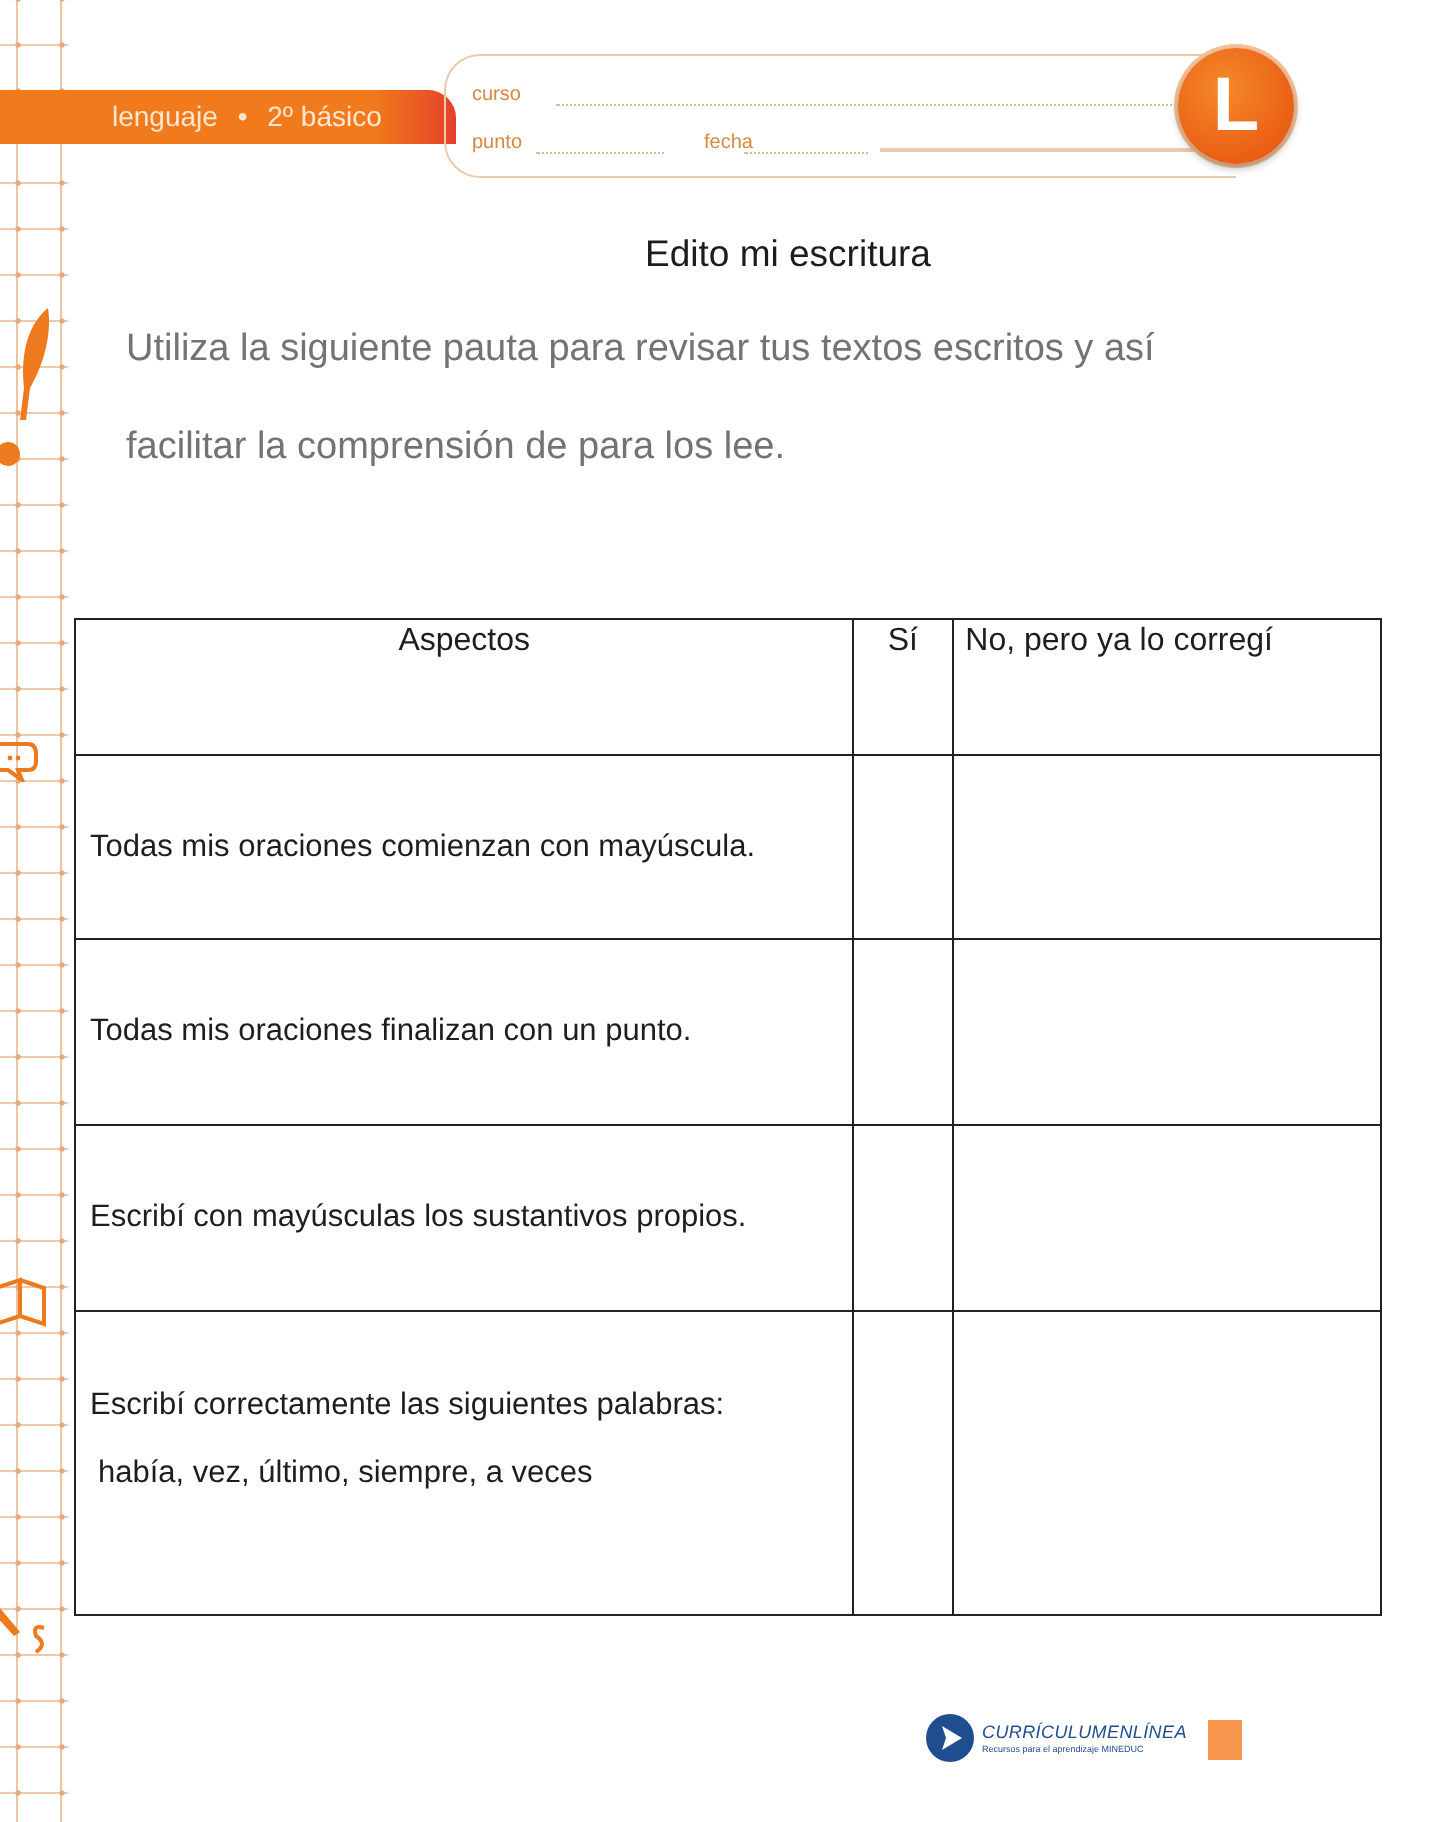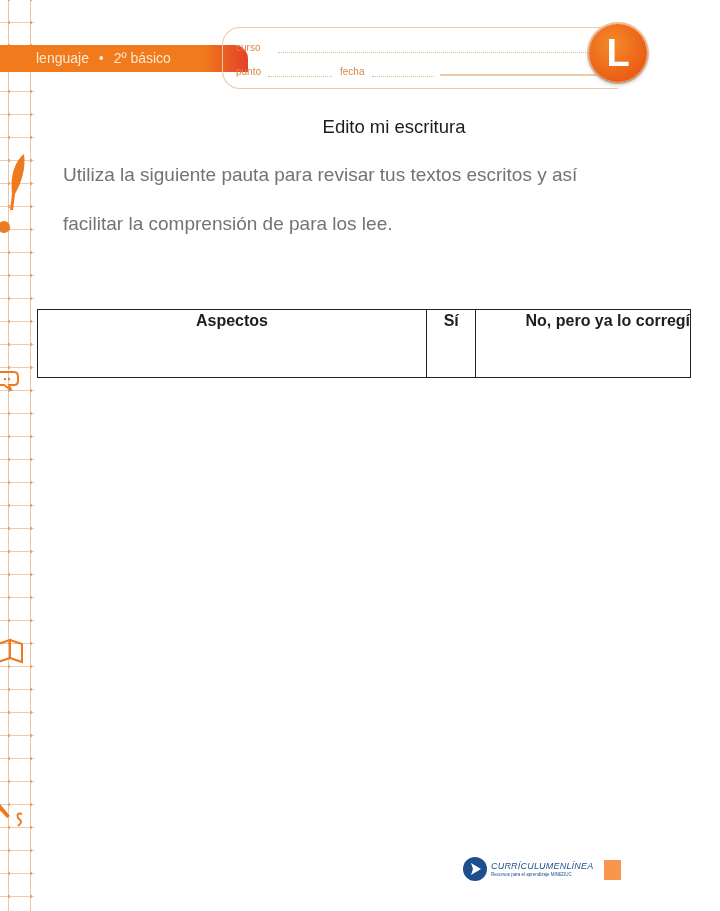--- a/index.html
+++ b/index.html
@@ -19,25 +19,25 @@
   }
   .margin-grid::after {
     content:""; position:absolute; left:0; top:0; width:34px; height:911px;
     background-image: radial-gradient(circle, #e7a979 1.1px, transparent 1.6px);
     background-size:22px 23px; background-position:-2px 11px;
   }
   .deco { position:absolute; }
 
   
   .subject-band {
-    position:absolute; left:0; top:45px; width:248px; height:27px;
+    position:absolute; left:0; top:45px; width:228px; height:27px;
     background:linear-gradient(to right, #f07a1c 0%, #f07a1c 82%, #e4402a 100%);
     border-top-right-radius:14px;
     color:#fde7d3; font-size:14px; line-height:27px; box-sizing:border-box;
-    padding-left:36px;
+    padding-left:56px;
   }
   .name-box-shape {
     position:absolute; left:222px; top:27px; width:396px; height:62px;
     border:1.5px solid #eccaa9; border-radius:18px 0 0 18px; border-right:none;
     box-sizing:border-box;
   }
   .name-box-bottom-cut {
     position:absolute; left:445px; top:76px; width:190px; height:12px; background:#fff;
   }
   .name-box-step {
@@ -55,22 +55,22 @@
   .title {
     position:absolute; left:0; width:788px; top:116px; text-align:center; font-size:18.5px; color:#1c1c1c;
   }
   .instr { position:absolute; left:63px; font-size:19px; color:#737373; }
 
   table.rubric {
     position:absolute; left:37px; top:309px; width:654px;
     border-collapse:collapse; font-size:15.5px; color:#1e1e1e;
   }
   table.rubric th, table.rubric td { border:1.3px solid #222; vertical-align:top; padding:0; }
-  table.rubric th { font-weight:bold; font-size:16px; text-align:center; padding-top:2px; height:65px; }
-  table.rubric th.col-no { text-align:right; padding-left:6px; }
+  table.rubric th { font-weight:normal; font-size:16px; text-align:center; padding-top:2px; height:65px; }
+  table.rubric th.col-no { text-align:left; padding-left:6px; }
   table.rubric td.aspect { padding-left:7px; vertical-align:middle; }
   .c1 { width:393px; } .c2 { width:49px; } .c3 { width:210px; }
   tr.r1 td { height:91px; } tr.r2 td { height:92px; } tr.r3 td { height:92px; }
   tr.r4 td { height:113px; }
   tr.r4 td.aspect { vertical-align:top; padding-top:38px; }
   .subline { display:block; margin-top:16px; padding-left:4px; }
 
   .logo { position:absolute; left:463px; top:857px; }
   .logo-circle { position:absolute; left:0; top:0; width:24px; height:24px; border-radius:50%; background:#1f4e8f; }
   .logo-text { position:absolute; left:28px; top:4px; font-size:9px; color:#1f4e8f; letter-spacing:0.2px; white-space:nowrap;font-style:italic; }
@@ -108,38 +108,61 @@
 </div>
 
 <div class="name-box-shape"></div>
 <div class="name-box-bottom-cut"></div>
 <div class="name-box-step"></div>
 
 <span class="field-label" style="left:236px;top:42px">curso</span>
 <div class="dots" style="left:278px;top:52px;width:320px"></div>
 <span class="field-label" style="left:236px;top:66px">punto</span>
 <div class="dots" style="left:268px;top:76px;width:64px"></div>
-<span class="field-label" style="left:340px;top:66px">fecha</span>
+<span class="field-label" style="left:352px;top:66px">fecha</span>
 <div class="dots" style="left:372px;top:76px;width:62px"></div>
 
 <div class="badge">L</div>
 
 <div class="title">Edito mi escritura</div>
 <div class="instr" style="top:164px">Utiliza la siguiente pauta para revisar tus textos escritos y así</div>
 <div class="instr" style="top:213px">facilitar la comprensión de para los lee.</div>
 
 <table class="rubric">
   <thead>
     <tr>
       <th class="c1">Aspectos</th>
       <th class="c2">Sí</th>
       <th class="c3 col-no">No, pero ya lo corregí</th>
     </tr>
   </thead>
   <tbody>
+    <tr class="r1">
+      <td class="aspect">Todas mis oraciones comienzan con mayúscula.</td>
+      <td></td>
+      <td></td>
+    </tr>
+    <tr class="r2">
+      <td class="aspect">Todas mis oraciones finalizan con un punto.</td>
+      <td></td>
+      <td></td>
+    </tr>
+    <tr class="r3">
+      <td class="aspect">Escribí con mayúsculas los sustantivos propios.</td>
+      <td></td>
+      <td></td>
+    </tr>
+    <tr class="r4">
+      <td class="aspect">
+        <span>Escribí correctamente las siguientes palabras:</span>
+        <span class="subline">había, vez, último, siempre, a veces</span>
+      </td>
+      <td></td>
+      <td></td>
+    </tr>
   </tbody>
 </table>
 
 <div class="logo">
   <div class="logo-circle">
     <svg width="24" height="24" viewBox="0 0 24 24">
         <path d="M8 6 L18 12 L8 18 L10 12 Z" fill="#fff"></path>
       </svg>
   </div>
   <span class="logo-text">CURRÍCULUMENLÍNEA</span>

